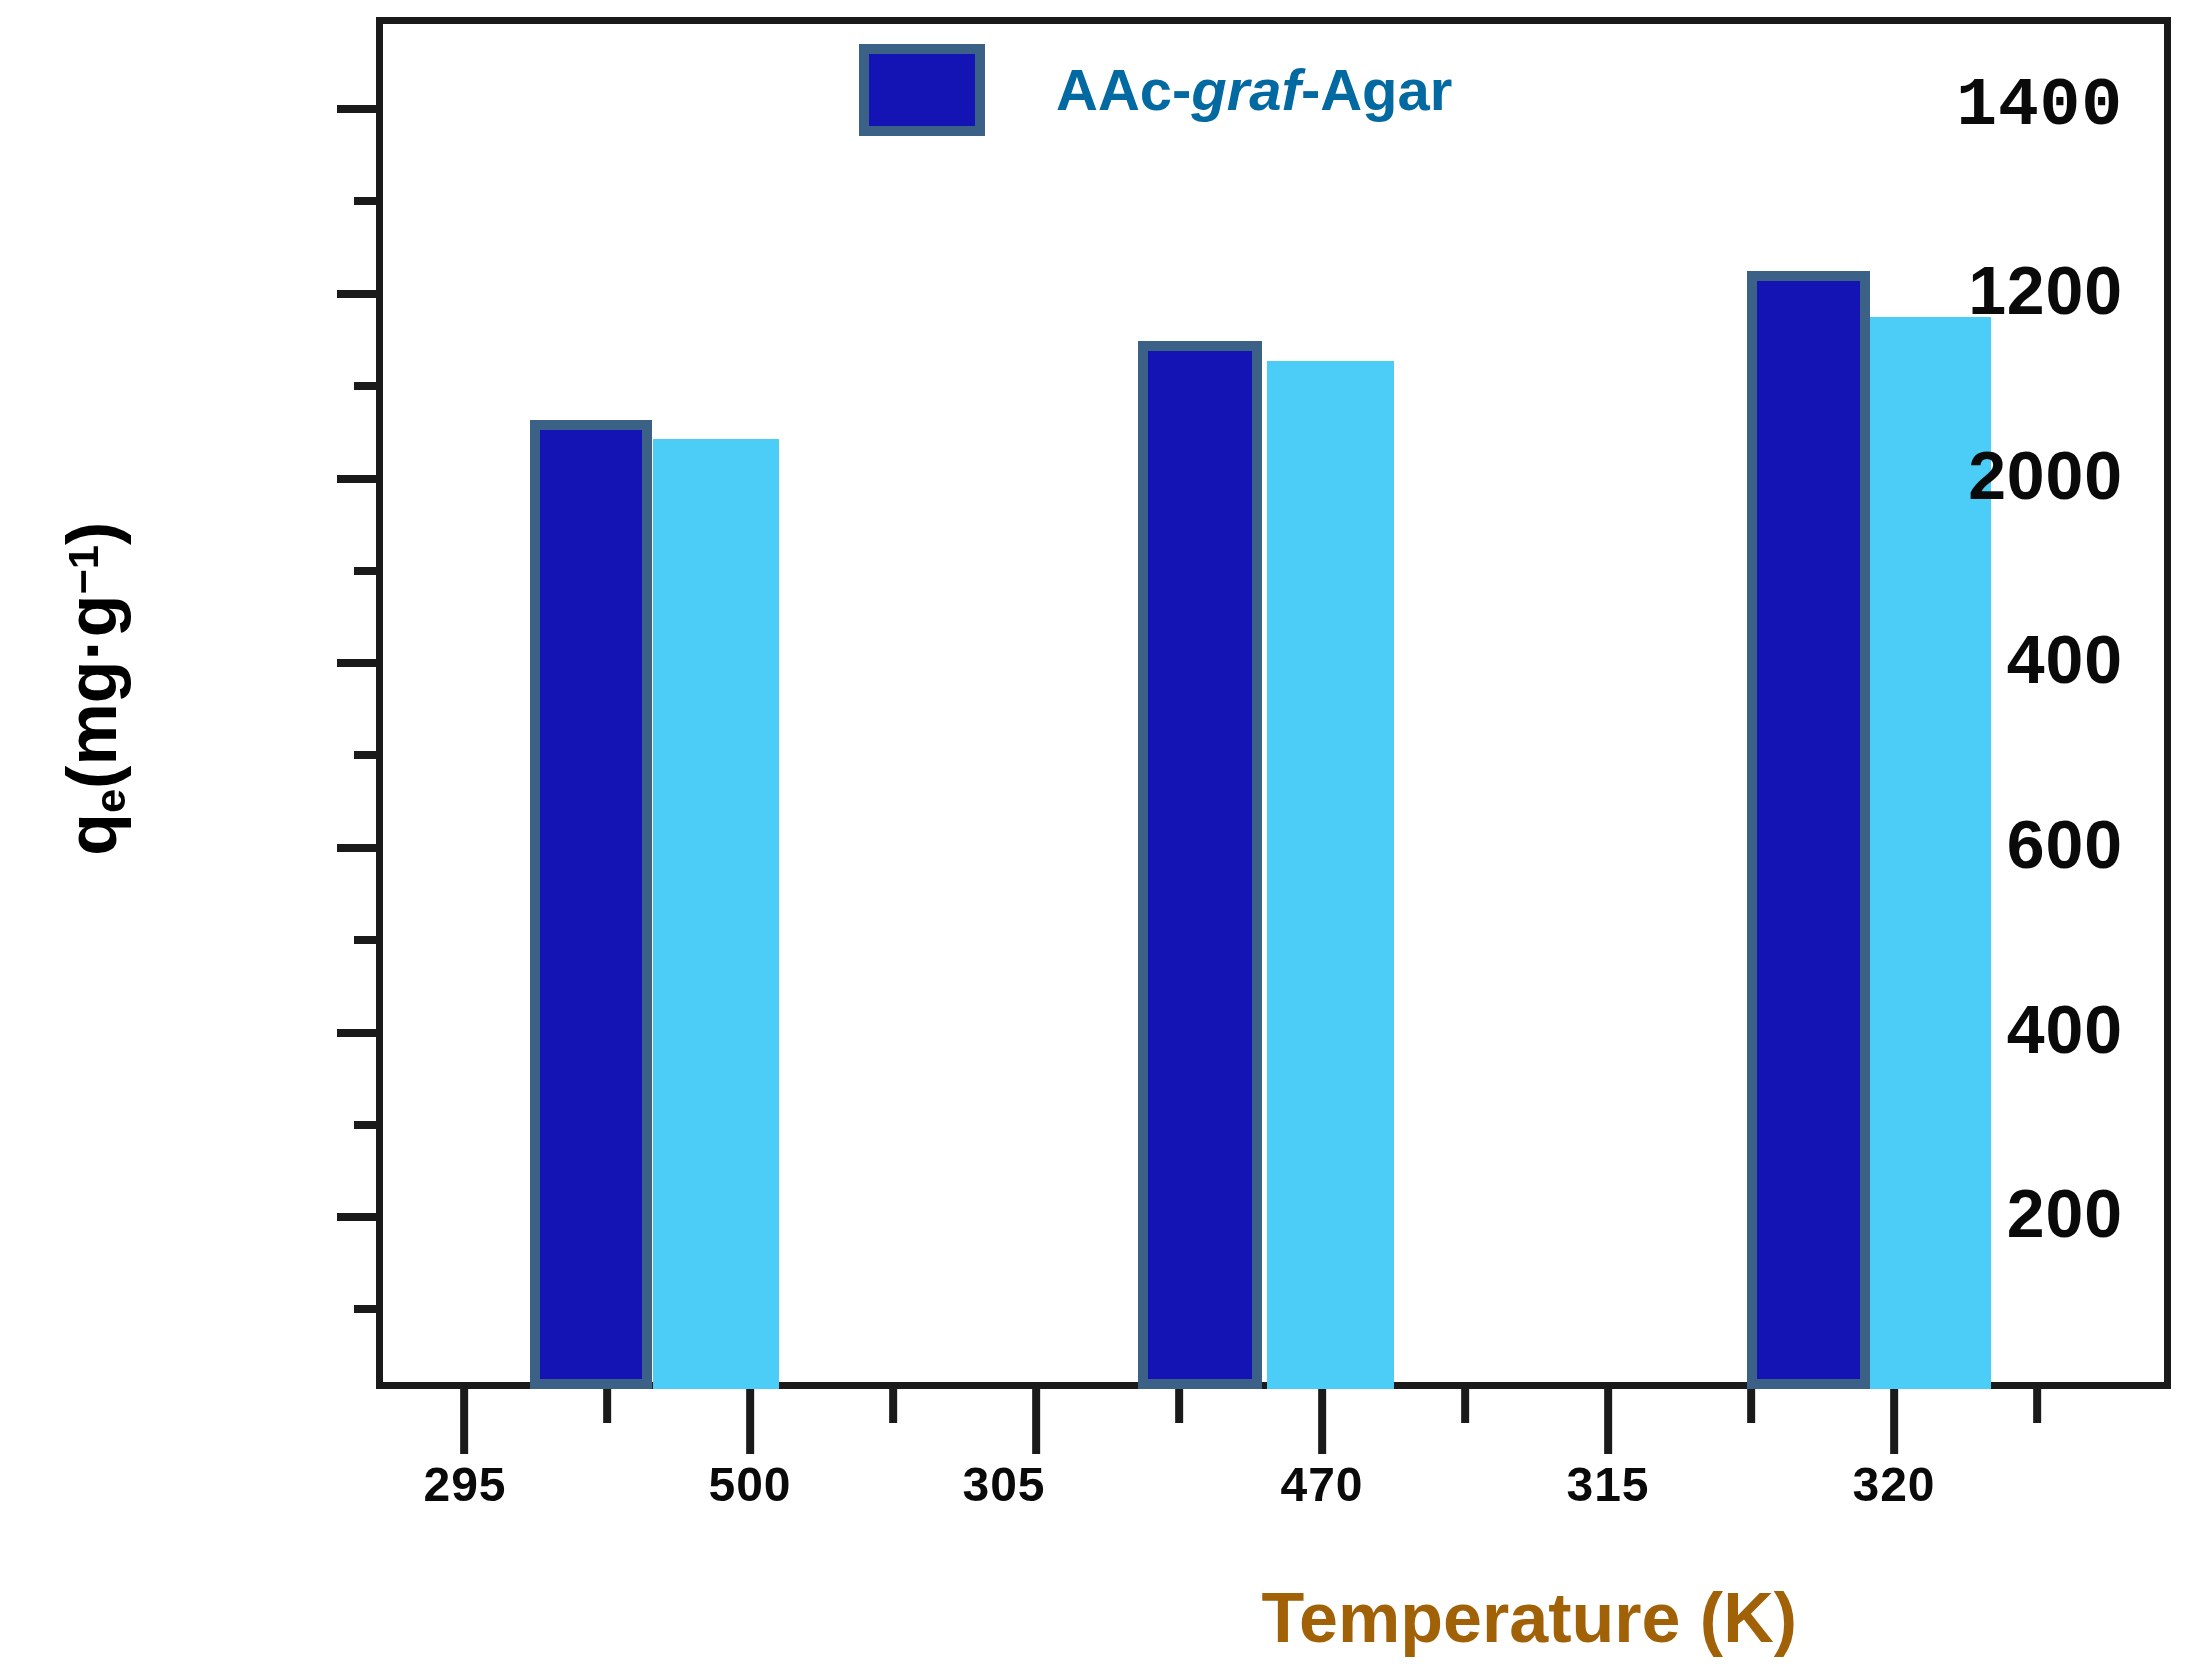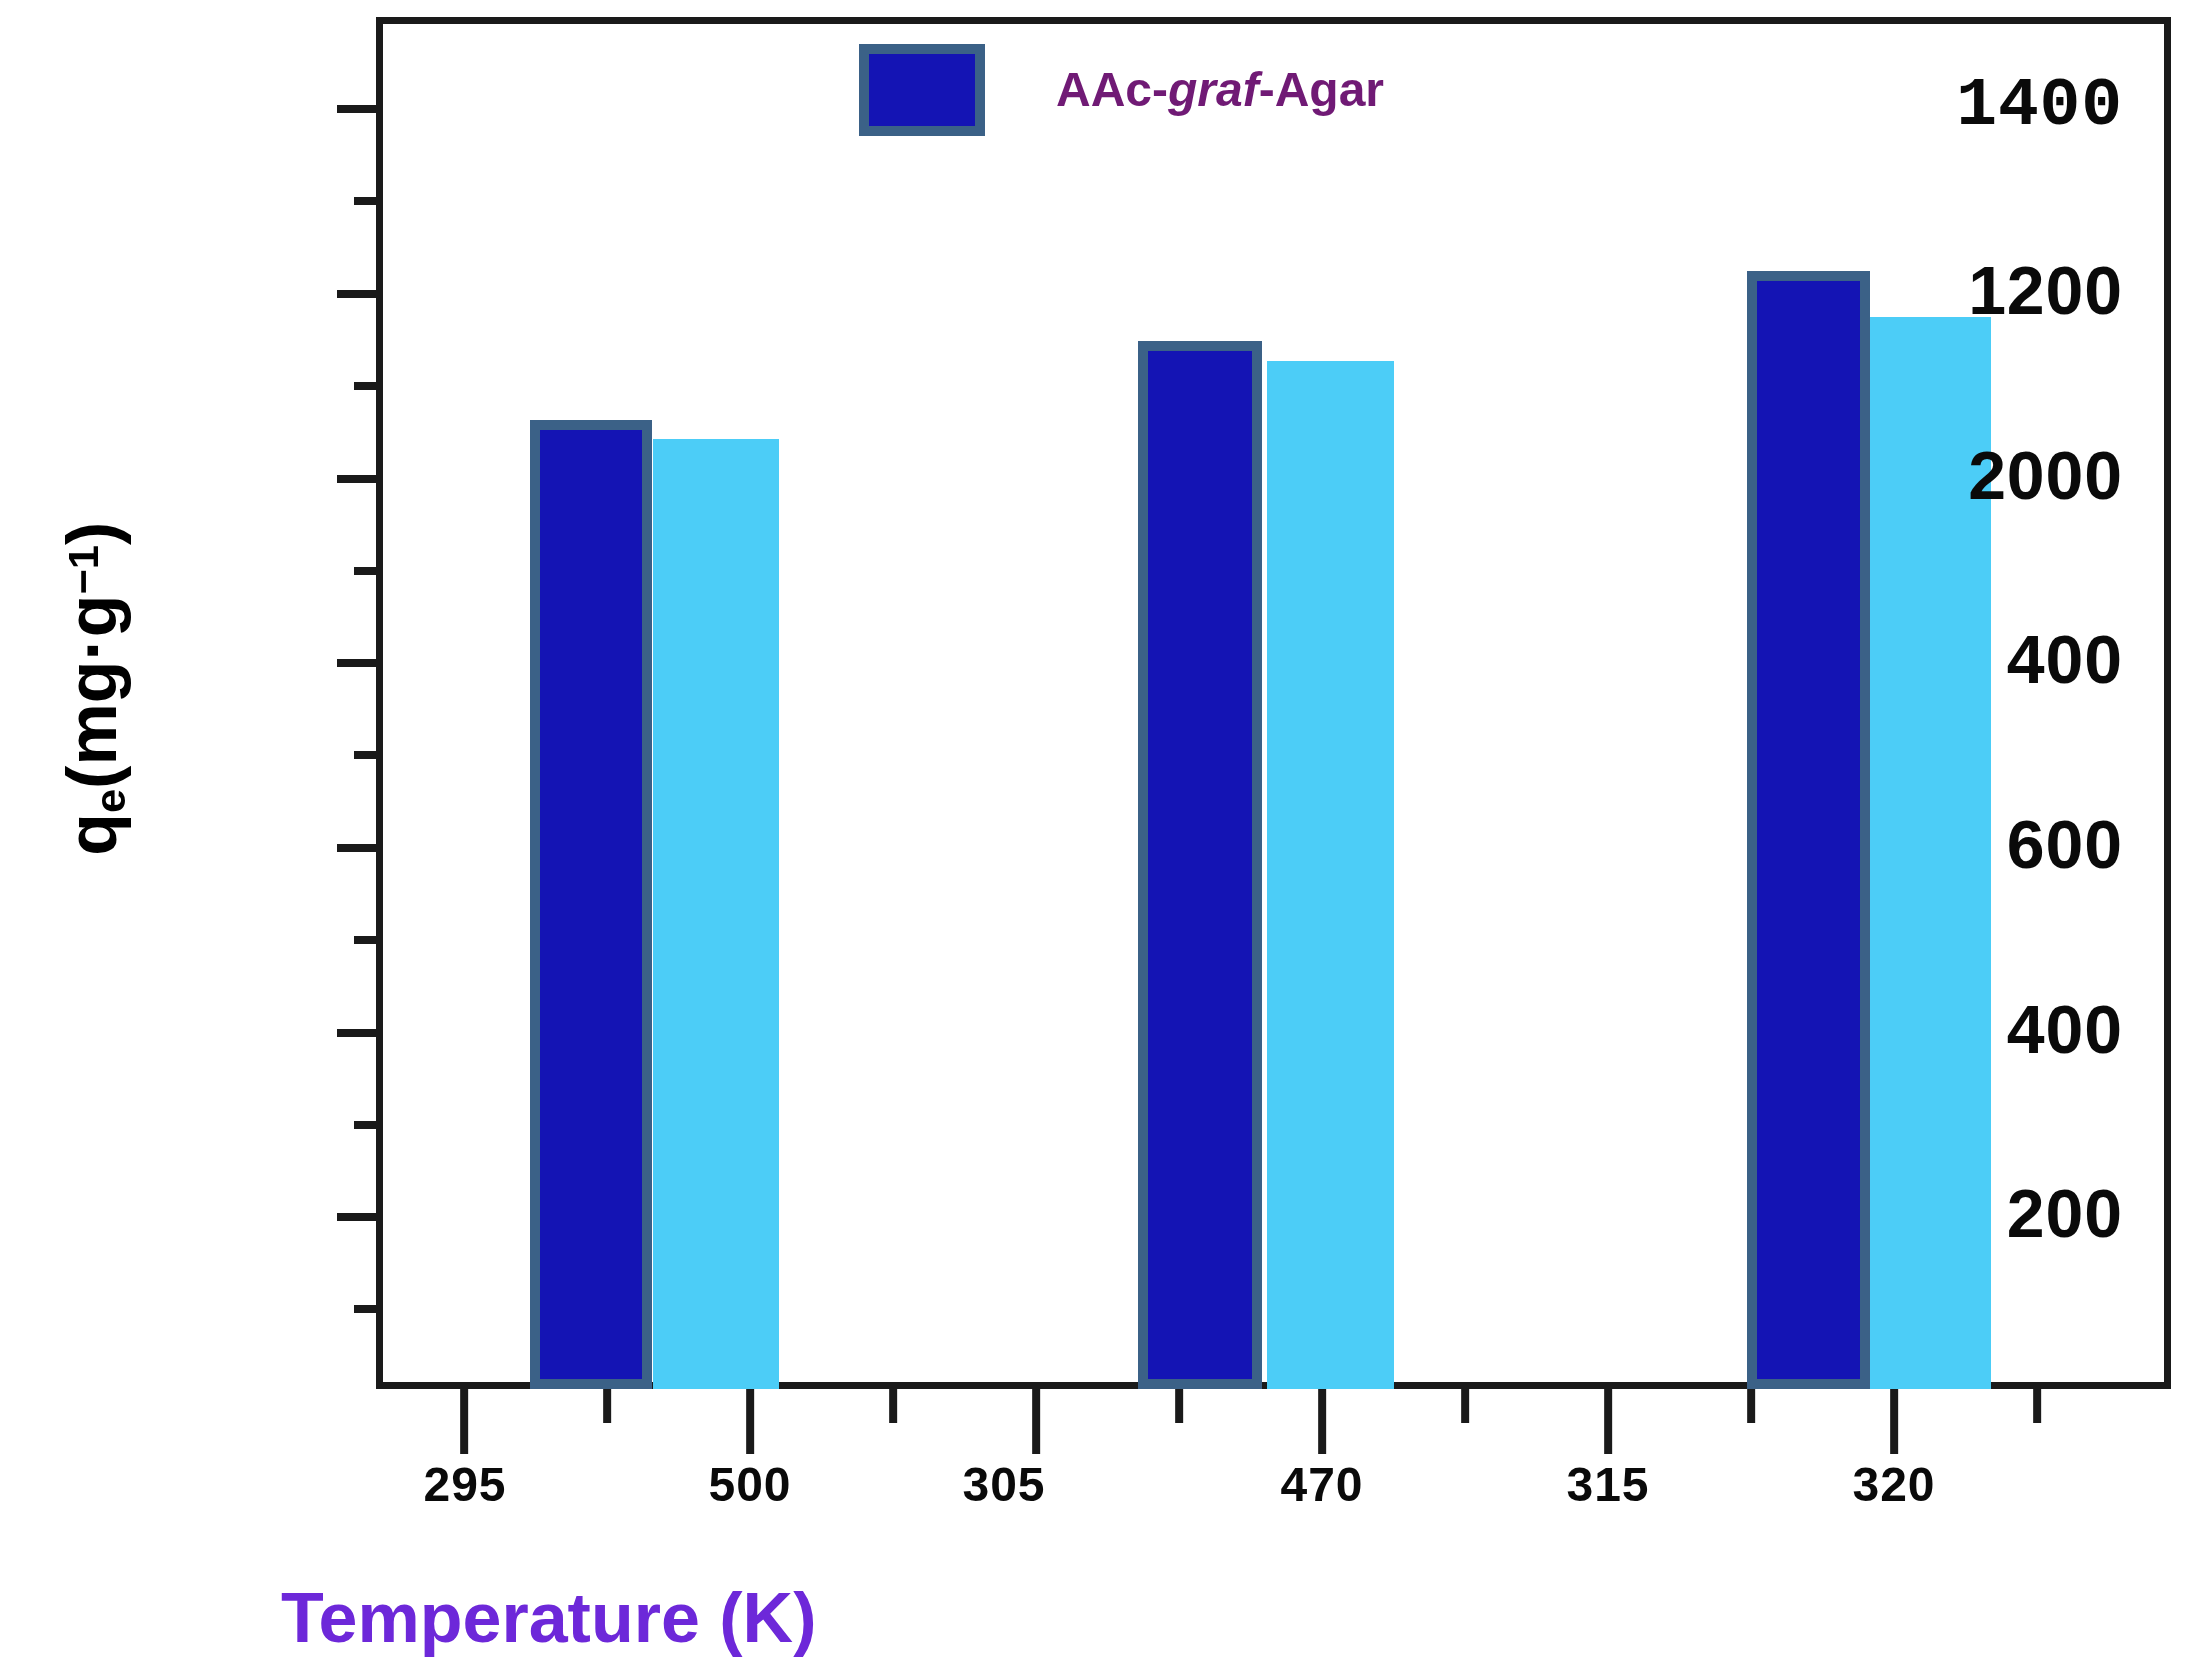--- a/index.html
+++ b/index.html
@@ -93,24 +93,24 @@
     white-space: nowrap;
     letter-spacing: 0.9px;
   }
 
   
   #xlabel {
     position: absolute;
     left: 0;
     top: 1578px;
     width: 1797px;
-    text-align: left;
+    text-align: right;
     font-size: 70px;
     font-weight: 700;
-    color: #6d28d9;
+    color: #a16207;
   }
   #xlabel .xl-inner { margin-left: 281px; }
   #ylabel {
     position: absolute;
     left: -587px;
     top: 647px;
     width: 1361px;
     text-align: center;
     transform: rotate(-90deg);
     transform-origin: center center;
@@ -141,23 +141,23 @@
   }
   .legend-swatch.series-a {
     background: #1414b4;
     border: 10.2px solid #3b6187;
   }
   .legend-swatch.series-b {
     background: #4ccdf7;
   }
   .legend-text {
     margin-left: 71px;
-    font-size: 48px;
-    font-weight: 700;
-    color: #701a75;
+    font-size: 58px;
+    font-weight: 700;
+    color: #0369a1;
     white-space: nowrap;
   }
   .legend-text i { font-style: italic; }
 </style>
 </head>
 <body>
 
 <div id="figure">
 
   <div id="plot-frame"></div>

